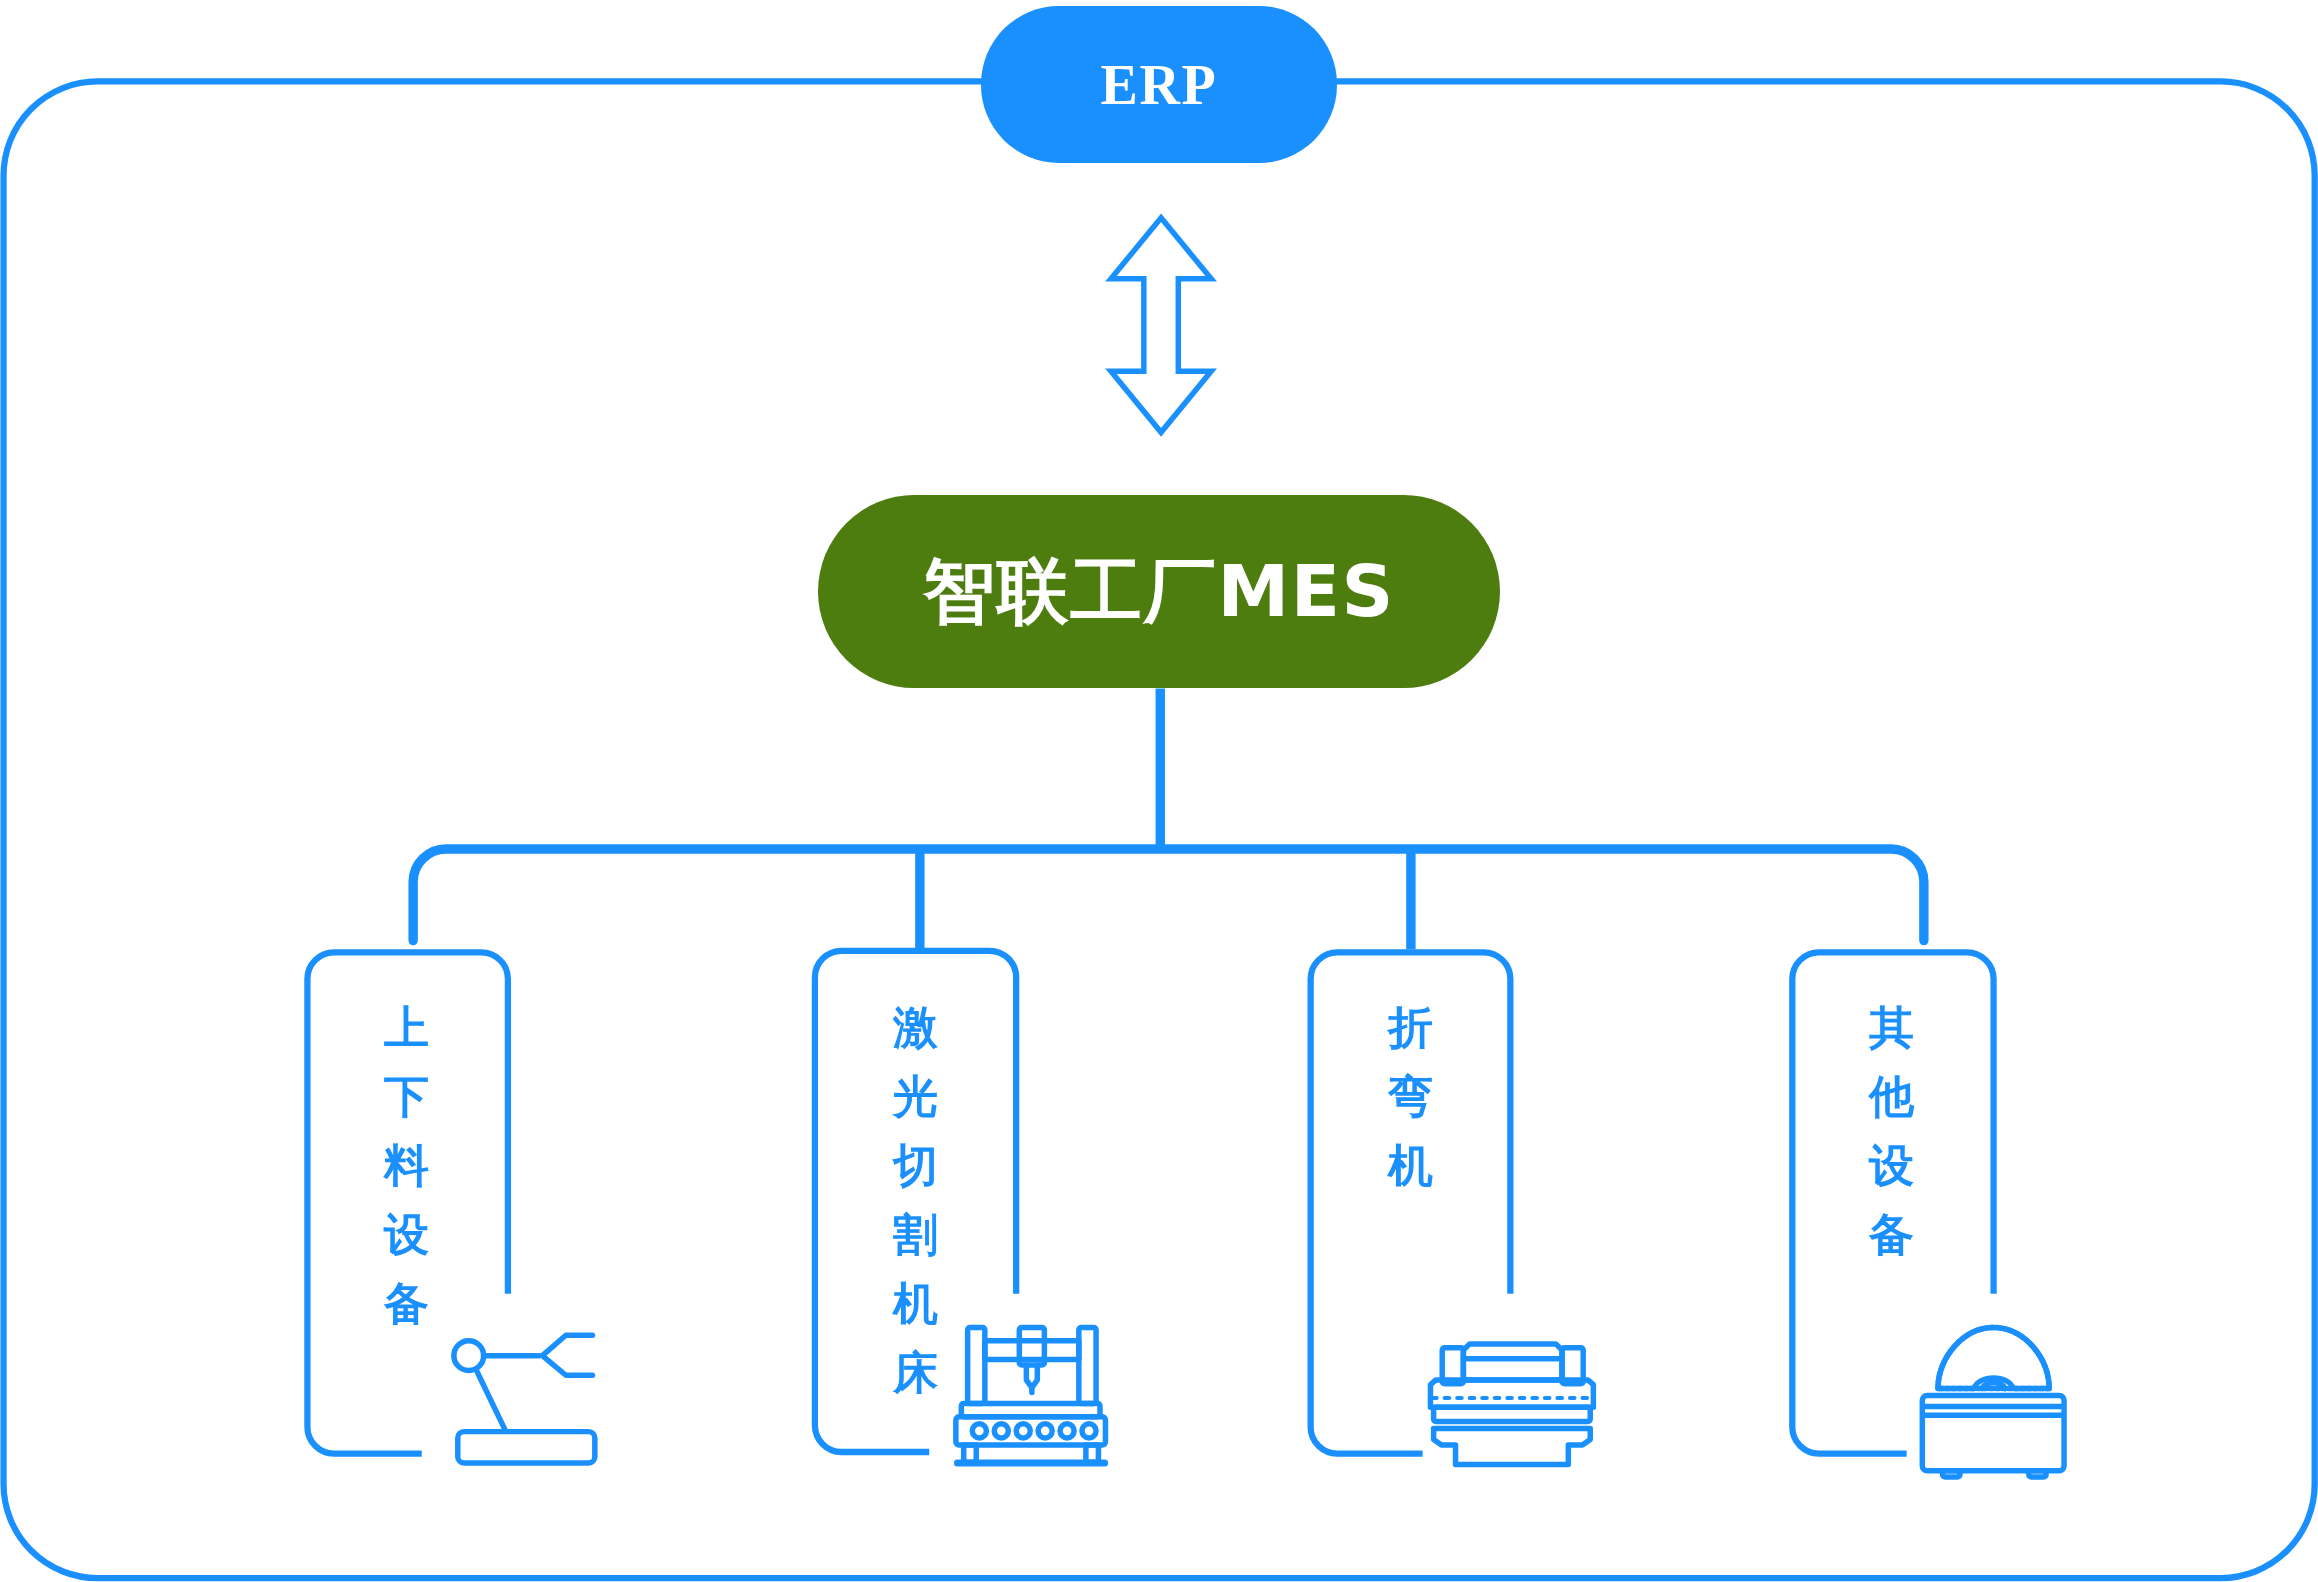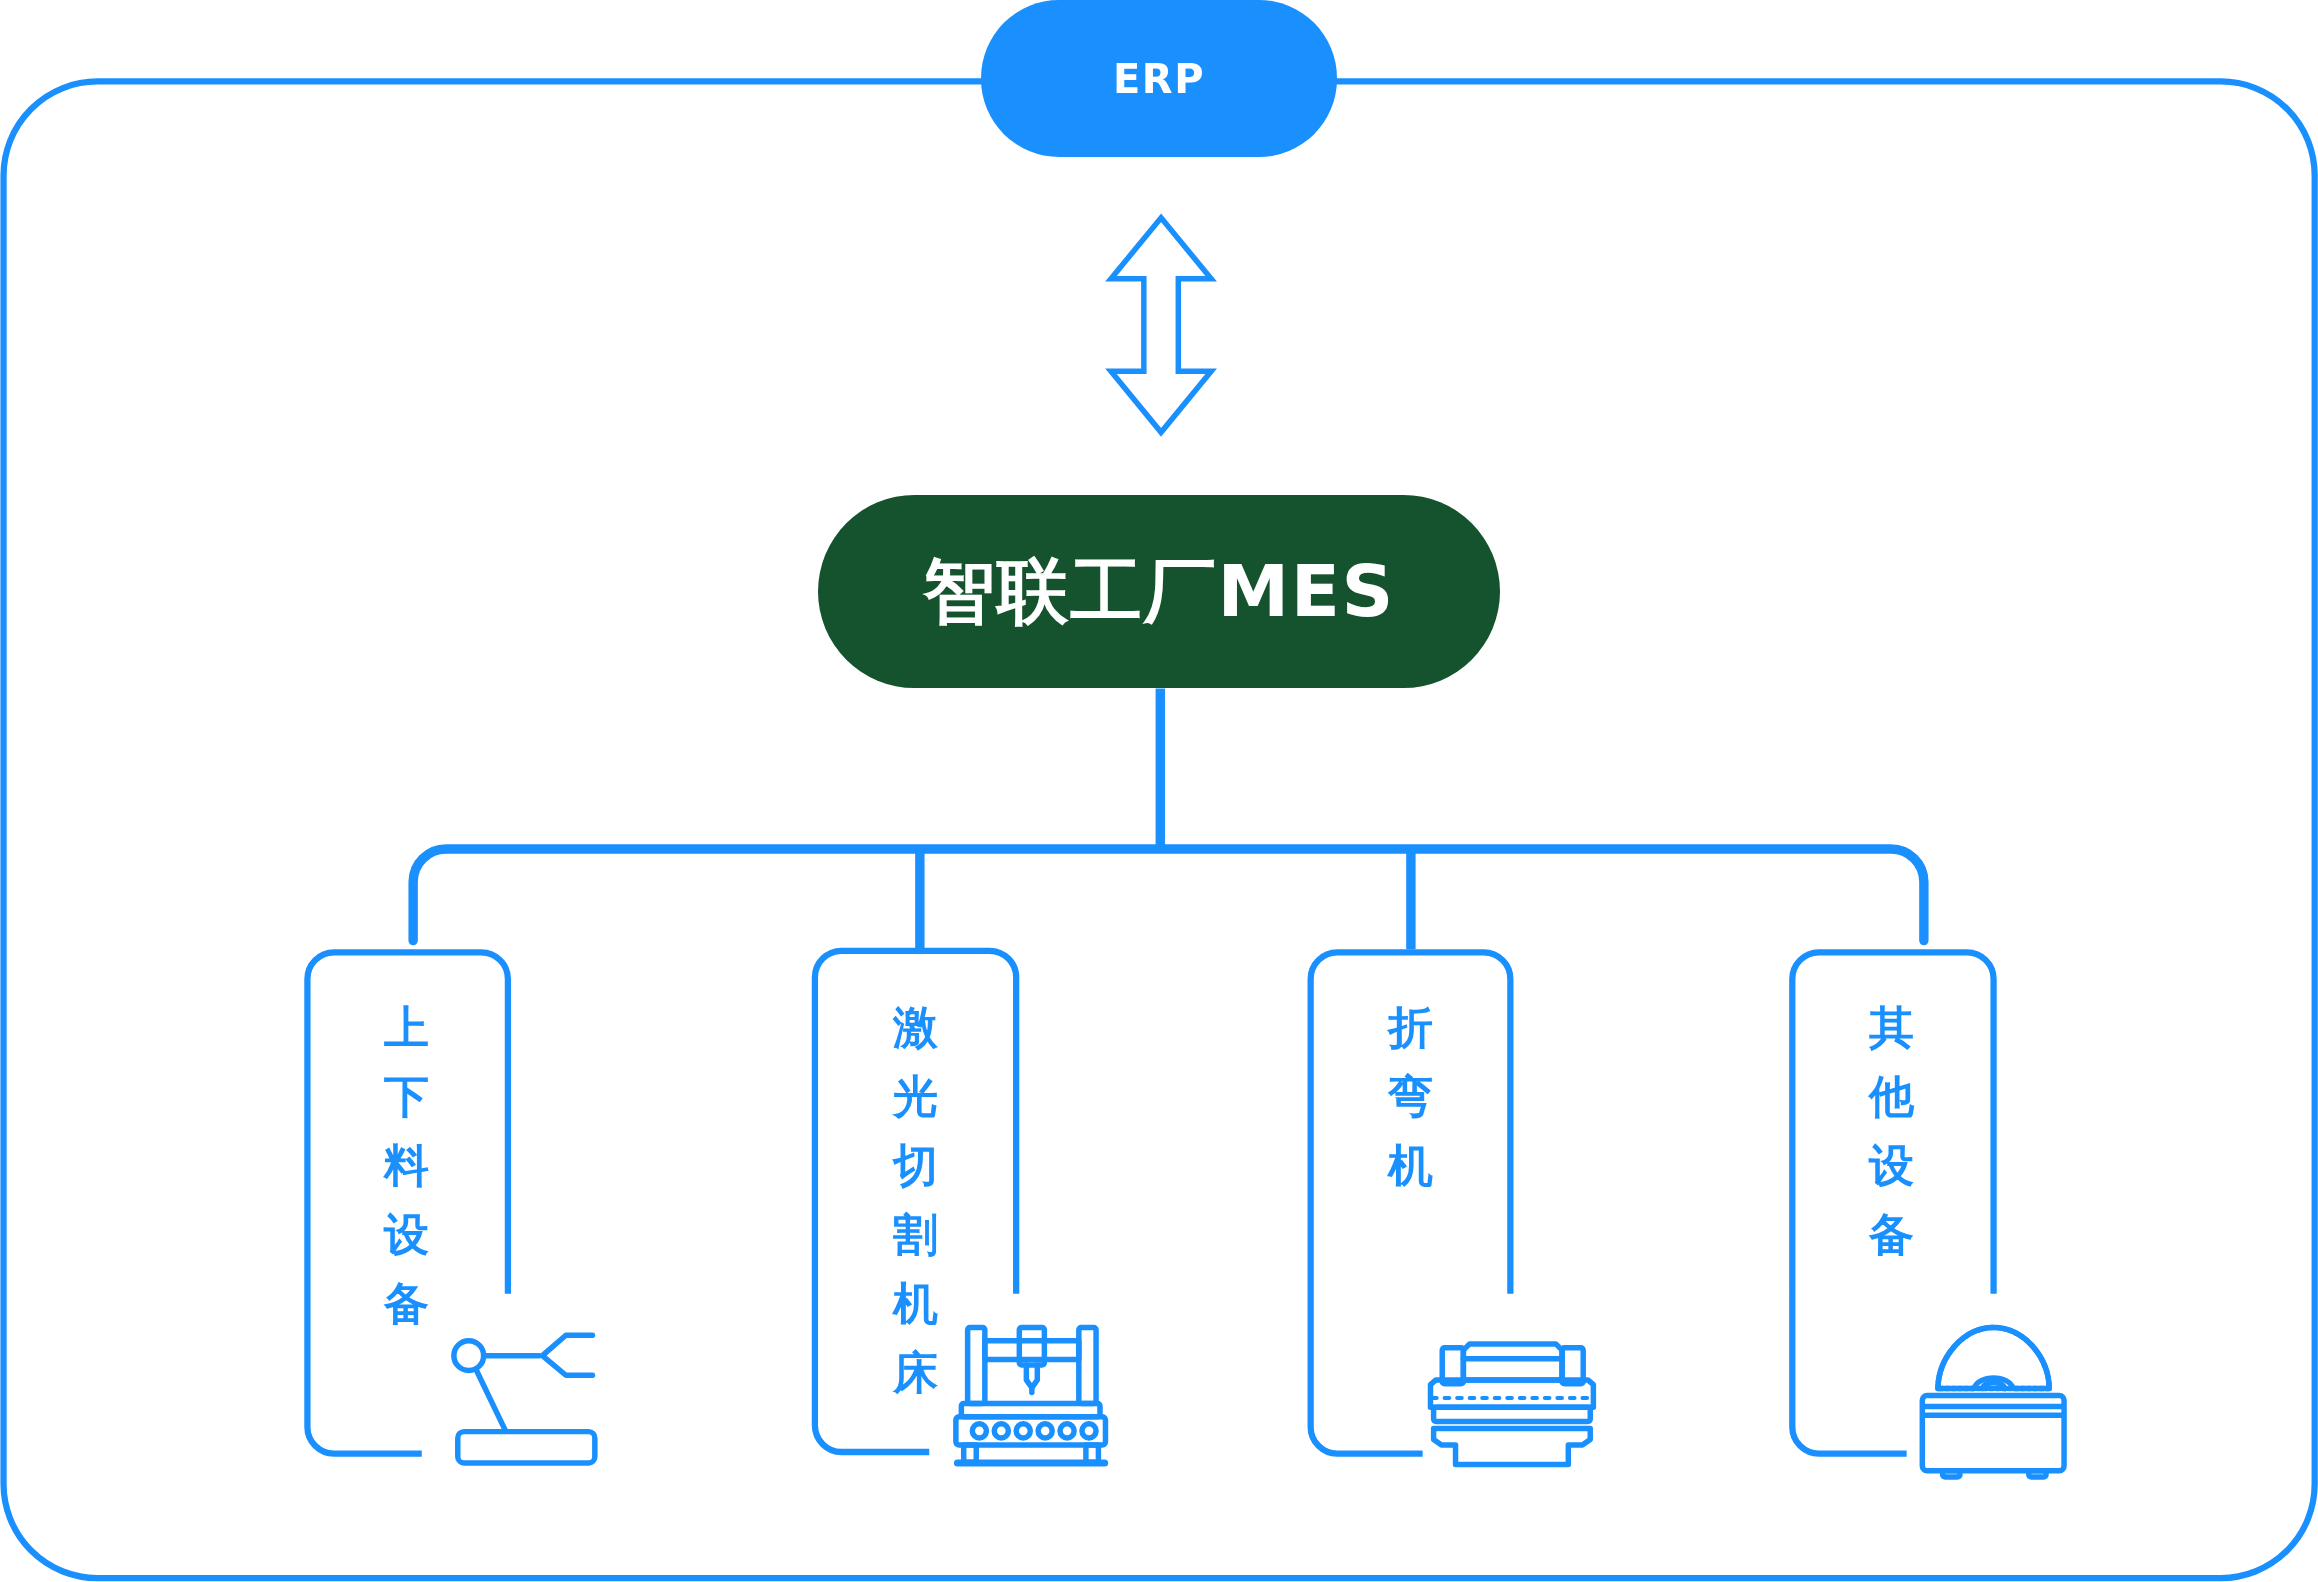--- a/index.html
+++ b/index.html
@@ -1,24 +1,24 @@
 <!DOCTYPE html>
 <html style="font-size:12.5px"><head>
 <meta charset="utf-8">
 <style>
   html, body { margin: 0; padding: 0; background: #ffffff; }
   body { width: 2319px; height: 1582px; position: relative; overflow: hidden;
          font-family: "DejaVu Sans", "Liberation Sans", sans-serif; }
   #canvas { position: absolute; left: 0; top: 0; }
   .pill { position: absolute; display: flex; align-items: center; justify-content: center;
           color: #ffffff; font-weight: bold; box-sizing: border-box; }
-  .pill-erp { left: 981px; top: 0px; width: 356px; height: 157px; border-radius: 78px;
-              background: #1a90ff; font-size: 40px; letter-spacing: 1.6px; }
+  .pill-erp { left: 981px; top: 6px; width: 356px; height: 157px; border-radius: 78px;
+              background: #1a90ff; font-size: 56px; letter-spacing: 1.6px; font-family: Liberation Serif, serif; }
   .pill-mes { left: 818px; top: 495px; width: 682px; height: 193px; border-radius: 97px / 97px;
-              background: #14532d; font-size: 72px; letter-spacing: 1.6px; }
+              background: #4d7c0f; font-size: 72px; letter-spacing: 1.6px; }
   .vlabel { position: absolute; width: 63px; display: flex; flex-direction: column; align-items: center;
             color: #1a90ff; font-weight: bold; font-size: 45px; line-height: 69px; }
   .vlabel span { display: block; height: 69px; }
 </style>
 </head>
 <body>
 
 <svg id="canvas" width="2319" height="1582" viewBox="0 0 2960 2020">
   <g fill="none" stroke="#1a90ff" stroke-linecap="round" stroke-linejoin="round">
 

